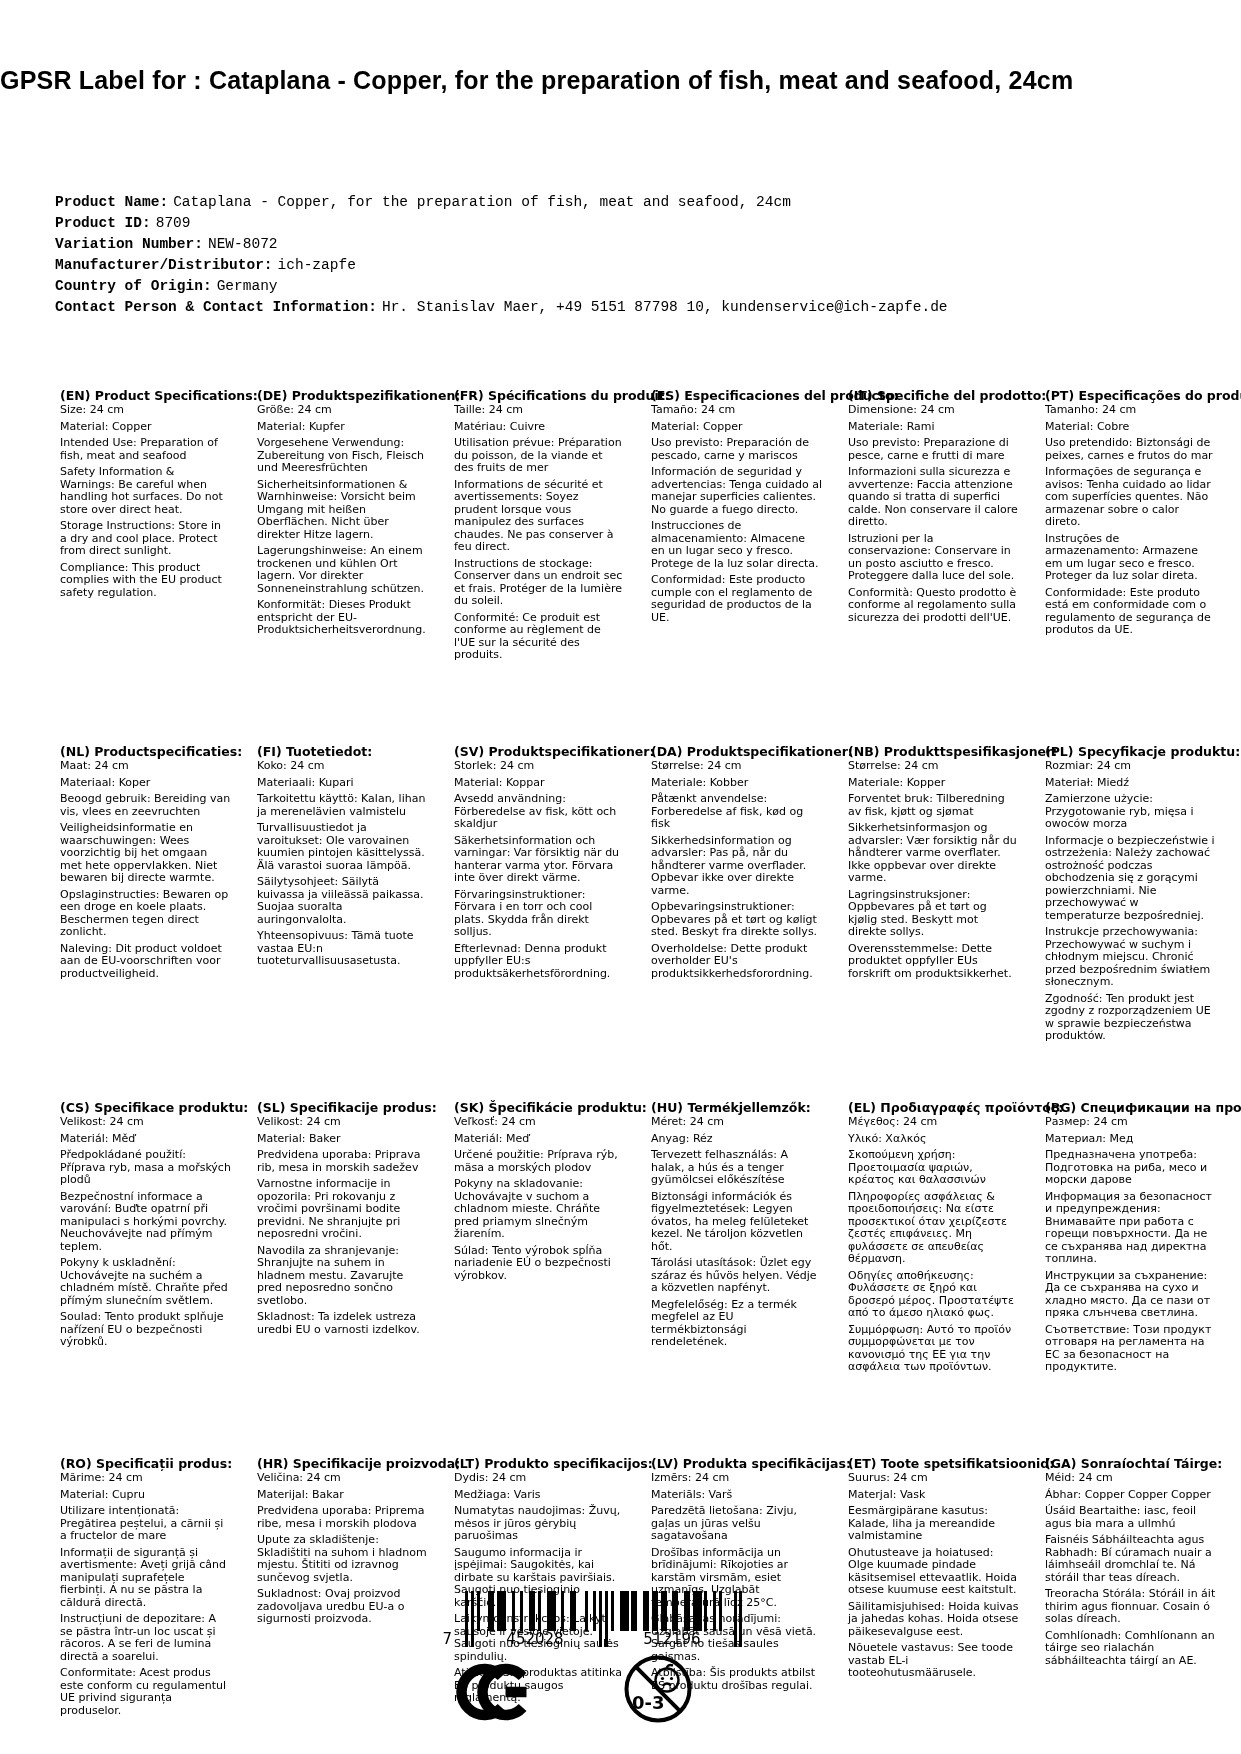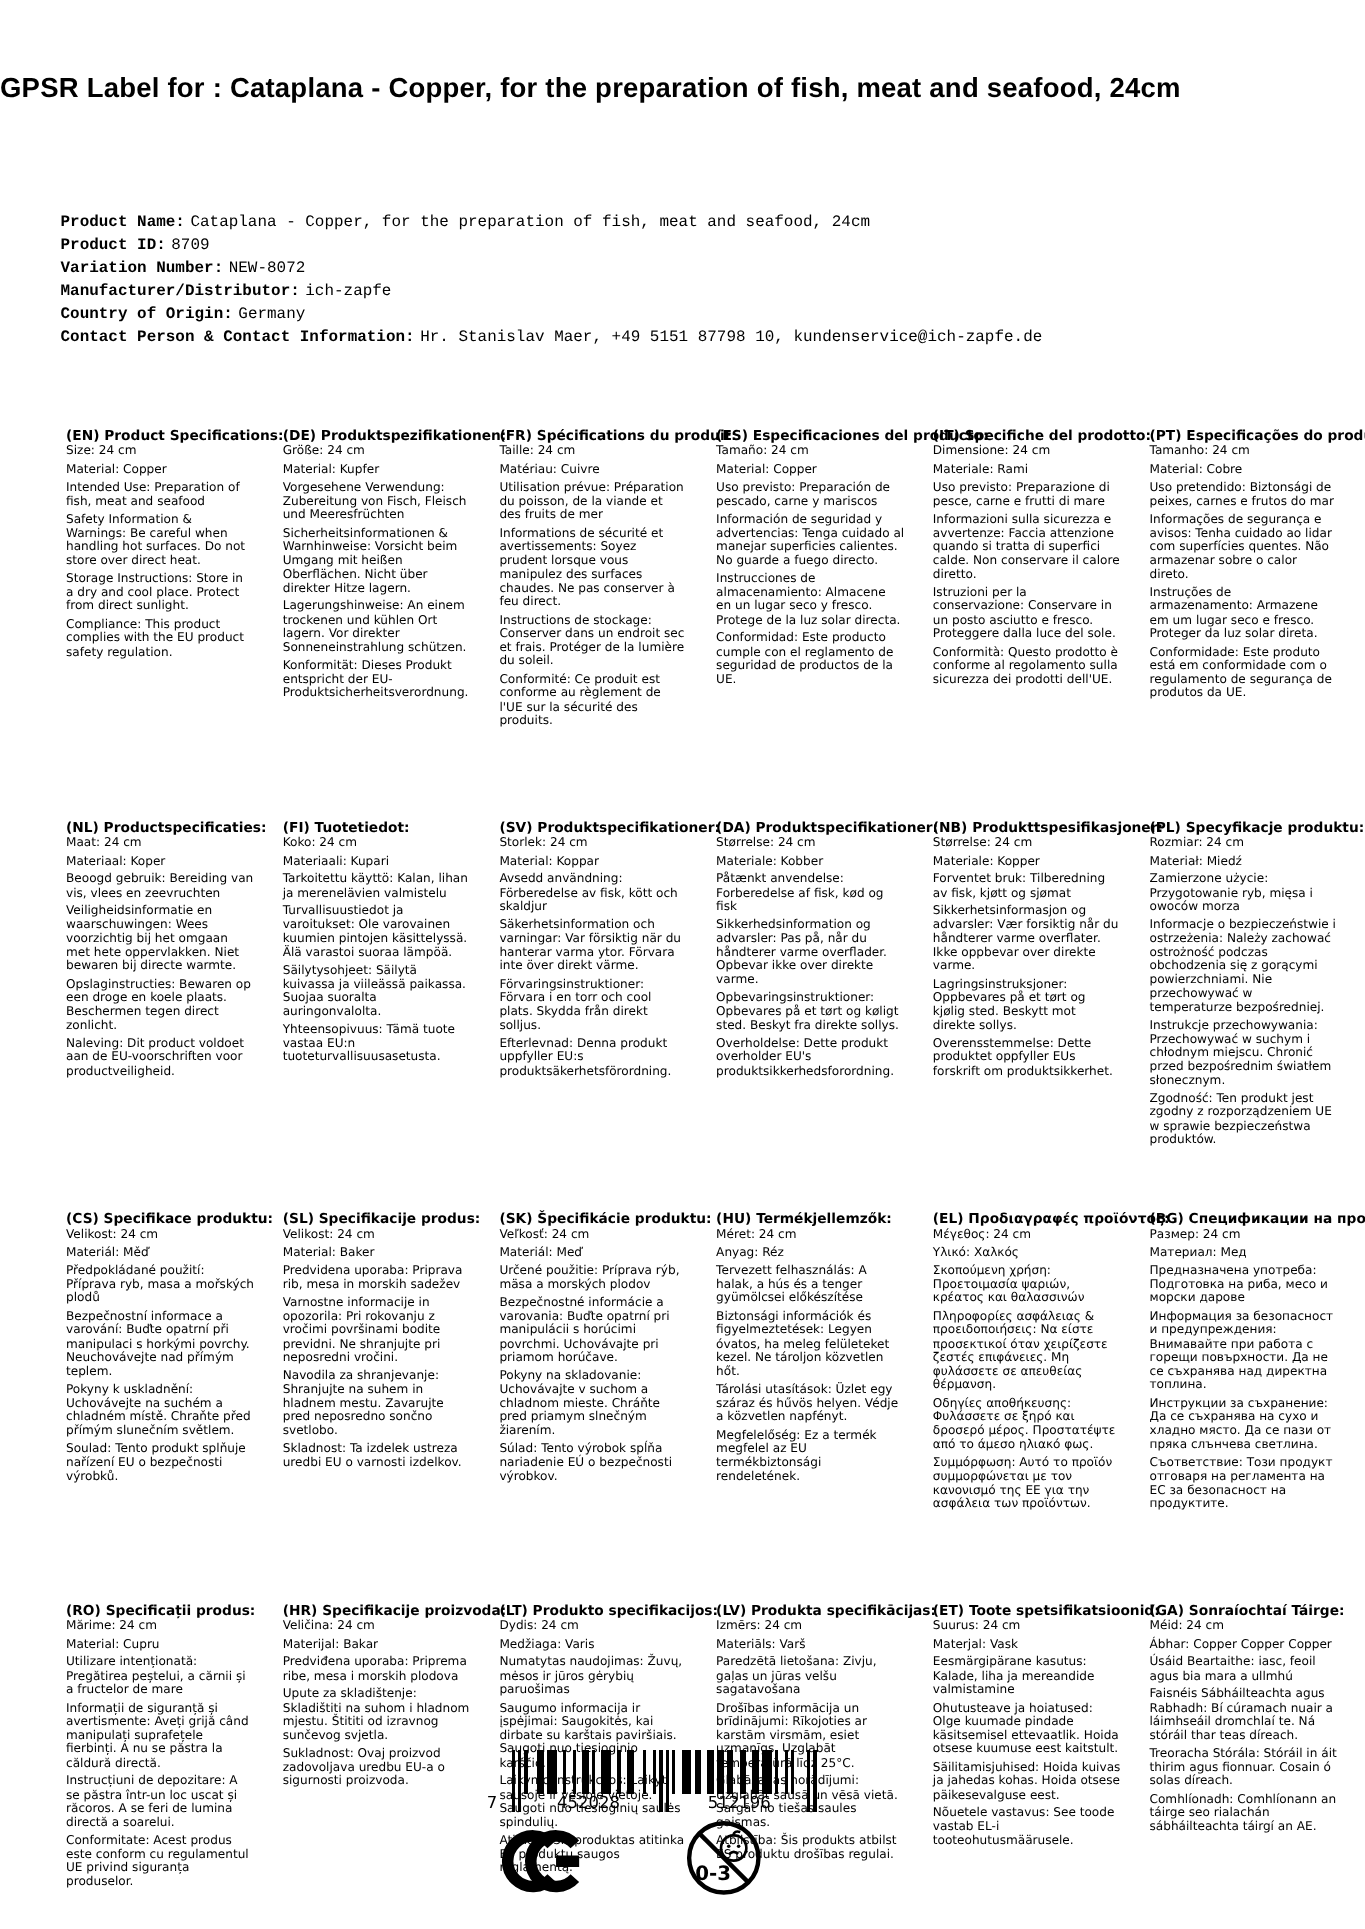--- a/index.html
+++ b/index.html
@@ -197,21 +197,20 @@
           <p class="spec-line">Avsedd användning: Förberedelse av fisk, kött och skaldjur</p>
           <p class="spec-line">Säkerhetsinformation och varningar: Var försiktig när du hanterar varma ytor. Förvara inte över direkt värme.</p>
           <p class="spec-line">Förvaringsinstruktioner: Förvara i en torr och cool plats. Skydda från direkt solljus.</p>
           <p class="spec-line">Efterlevnad: Denna produkt uppfyller EU:s produktsäkerhetsförordning.</p>
         </div>
         <div class="spec-cell">
           <div class="spec-heading">(SK) Špecifikácie produktu:</div>
           <p class="spec-line">Veľkosť: 24 cm</p>
           <p class="spec-line">Materiál: Meď</p>
           <p class="spec-line">Určené použitie: Príprava rýb, mäsa a morských plodov</p>
-          <p class="spec-line">Bezpečnostné informácie a varovania: Buďte opatrní pri manipulácii s horúcimi povrchmi. Uchovávajte pri priamom horúčave.</p>
           <p class="spec-line">Pokyny na skladovanie: Uchovávajte v suchom a chladnom mieste. Chráňte pred priamym slnečným žiarením.</p>
           <p class="spec-line">Súlad: Tento výrobok spĺňa nariadenie EÚ o bezpečnosti výrobkov.</p>
         </div>
         <div class="spec-cell">
           <div class="spec-heading">(LT) Produkto specifikacijos:</div>
           <p class="spec-line">Dydis: 24 cm</p>
           <p class="spec-line">Medžiaga: Varis</p>
           <p class="spec-line">Numatytas naudojimas: Žuvų, mėsos ir jūros gėrybių paruošimas</p>
           <p class="spec-line">Saugumo informacija ir įspėjimai: Saugokitės, kai dirbate su karštais paviršiais. Saugoti nuo tiesioginio karščio.</p>
           <p class="spec-line">Laikymo instrukcijos: Laikyti sausoje ir vėsioje vietoje. Saugoti nuo tiesioginių saulės spindulių.</p>

